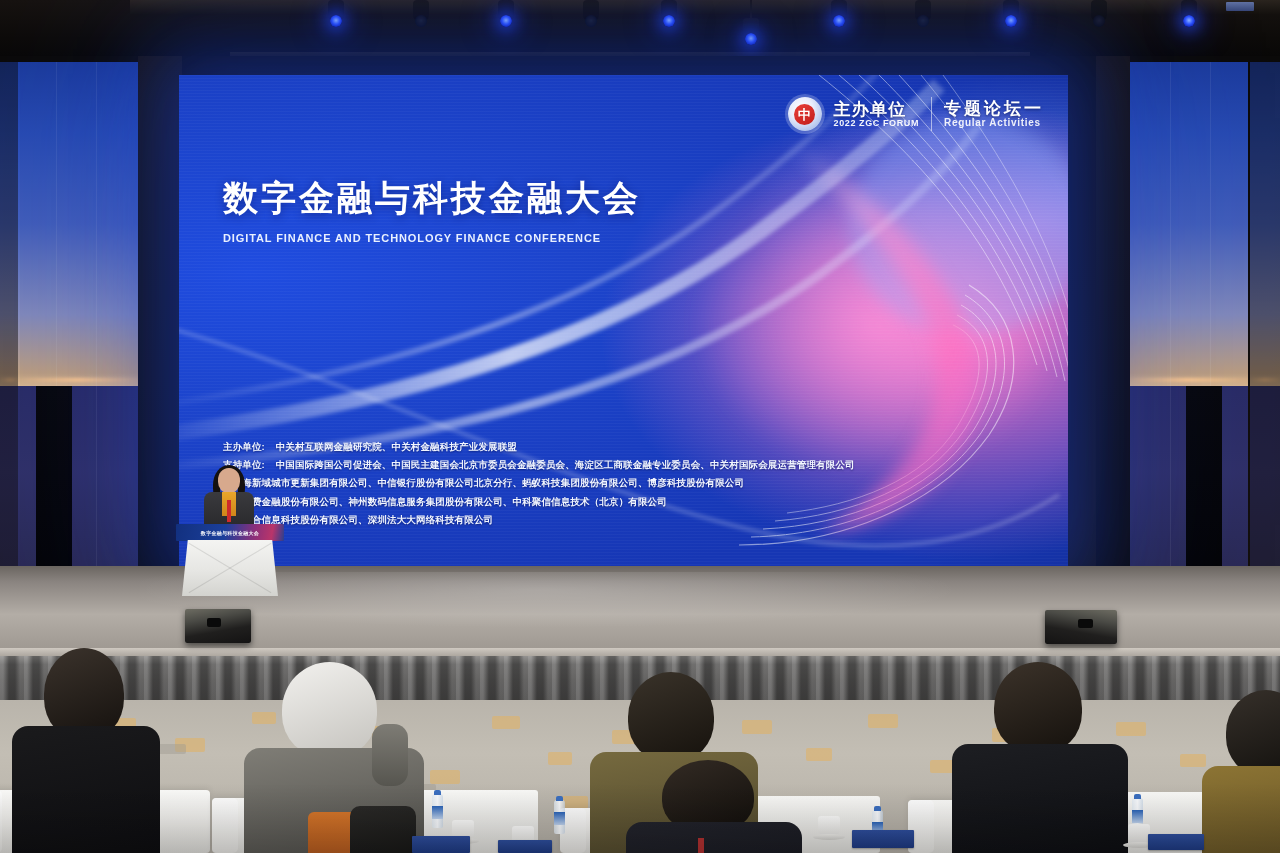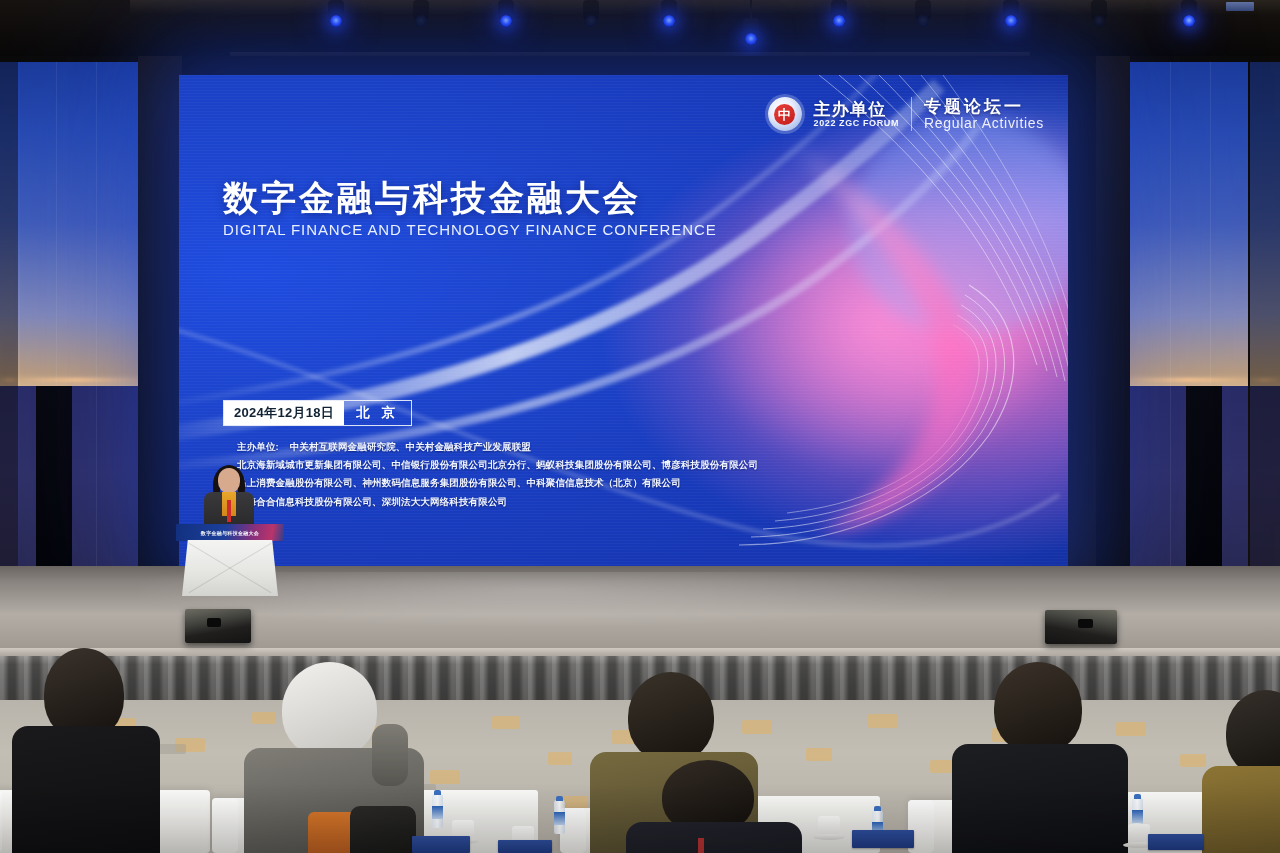--- a/index.html
+++ b/index.html
@@ -142,32 +142,32 @@
   .logo-en {
     color:#fff; font-size:9px; font-weight:bold; letter-spacing:.6px; line-height:1;
     opacity:.95;
   }
   #logo-divider { width:1px; height:34px; background:rgba(255,255,255,.55); }
   .logo-act-cn {
     color:#fff; font-size:17px; font-weight:bold; letter-spacing:3px; line-height:1;
     text-shadow:0 1px 3px rgba(0,0,40,.5);
   }
   .logo-act-en {
-    color:#fff; font-size:14px; font-weight:normal; letter-spacing:.7px; line-height:1; opacity:.9;
+    color:#fff; font-size:10px; font-weight:bold; letter-spacing:.7px; line-height:1; opacity:.9;
   }
 
   
   #slide-text { position:absolute; left:44px; top:104px; z-index:5; }
   #slide-title-cn {
     color:#fff; font-size:35px; font-weight:bold; letter-spacing:3px; line-height:1.1;
     text-shadow:0 2px 8px rgba(0,10,80,.45);
   }
   #slide-title-en {
-    color:#e9f0ff; font-size:15px; font-weight:normal; letter-spacing:.9px;
-    margin-top:3px; white-space:nowrap;
+    color:#e9f0ff; font-size:11px; font-weight:bold; letter-spacing:.9px;
+    margin-top:14px; white-space:nowrap;
   }
   #slide-subtitle {
     color:#fff; font-size:31px; font-weight:bold; letter-spacing:2px;
     margin-top:20px; line-height:1.15;
     text-shadow:0 2px 10px rgba(0,10,80,.5);
   }
 
   
   #date-badge {
     position:absolute; left:44px; top:325px; z-index:5;
@@ -182,21 +182,20 @@
     background:transparent; color:#ffffff; font-size:13.5px; font-weight:bold;
     display:flex; align-items:center; padding:0 12px; letter-spacing:4px;
   }
 
   
   #credits { position:absolute; left:44px; top:363px; z-index:5; }
   .credit-line {
     color:#f2f6ff; font-size:9.5px; font-weight:bold; line-height:1.92;
     letter-spacing:.15px; white-space:nowrap;
     text-shadow:0 1px 2px rgba(0,10,70,.55);
-    margin-left:14px;
   }
   .credit-line .lbl { margin-right:8px; }
 
   
   #stage-floor {
     position:absolute; left:0; top:566px; width:1280px; height:88px;
     background:linear-gradient(180deg,#6a6560 0%,#8a8480 18%,#b3ada6 55%,#9c968f 100%);
   }
   #stage-floor .floorshine {
     position:absolute; left:140px; top:6px; width:1000px; height:60px;
@@ -520,29 +519,29 @@
         <div class="logo-act-cn">专题论坛一</div>
         <div class="logo-act-en">Regular Activities</div>
       </div>
     </div>
 
     <div id="slide-text">
       <div id="slide-title-cn">数字金融与科技金融大会</div>
       <div id="slide-title-en">DIGITAL FINANCE AND TECHNOLOGY FINANCE CONFERENCE</div>
     </div>
 
-    <div id="date-badge">
-      <div class="date-part">2024年12月18日</div>
-      <div class="city-part">北 京</div>
-    </div>
 
     <div id="credits">
       <div class="credit-line">
         <span class="lbl">主办单位:</span>
         <span>中关村互联网金融研究院、中关村金融科技产业发展联盟</span>
+      </div>
+      <div class="credit-line">
+        <span class="lbl">支持单位:</span>
+        <span>中国国际跨国公司促进会、中国民主建国会北京市委员会金融委员会、海淀区工商联金融专业委员会、中关村国际会展运营管理有限公司</span>
       </div>
       <div class="credit-line">
         <span>北京海新域城市更新集团有限公司、中信银行股份有限公司北京分行、蚂蚁科技集团股份有限公司、博彦科技股份有限公司</span>
       </div>
       <div class="credit-line">
         <span>马上消费金融股份有限公司、神州数码信息服务集团股份有限公司、中科聚信信息技术（北京）有限公司</span>
       </div>
       <div class="credit-line">
         <span>上海合合信息科技股份有限公司、深圳法大大网络科技有限公司</span>
       </div>

